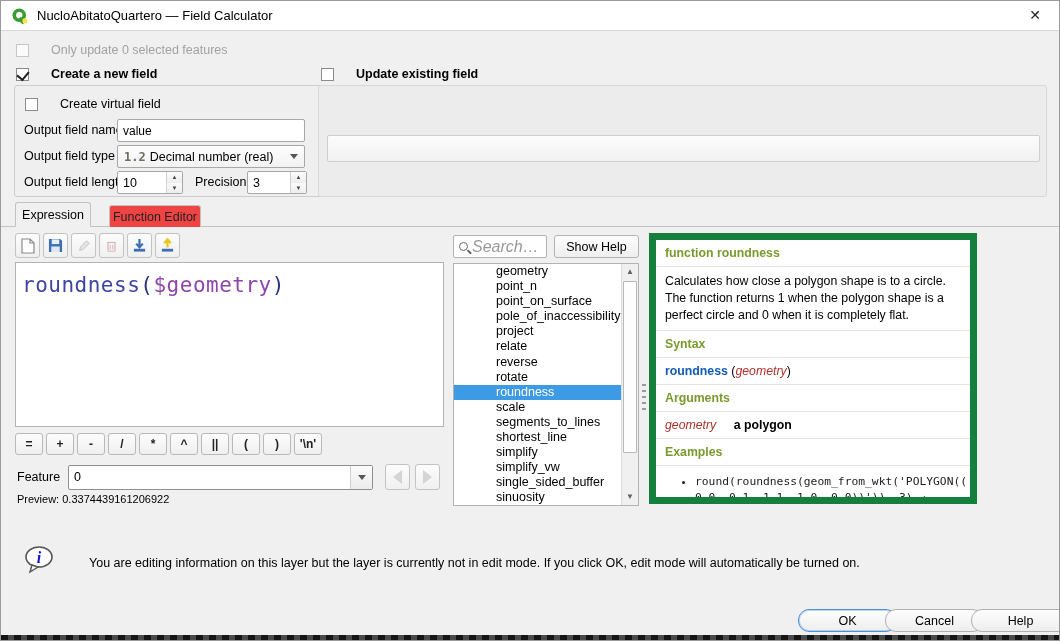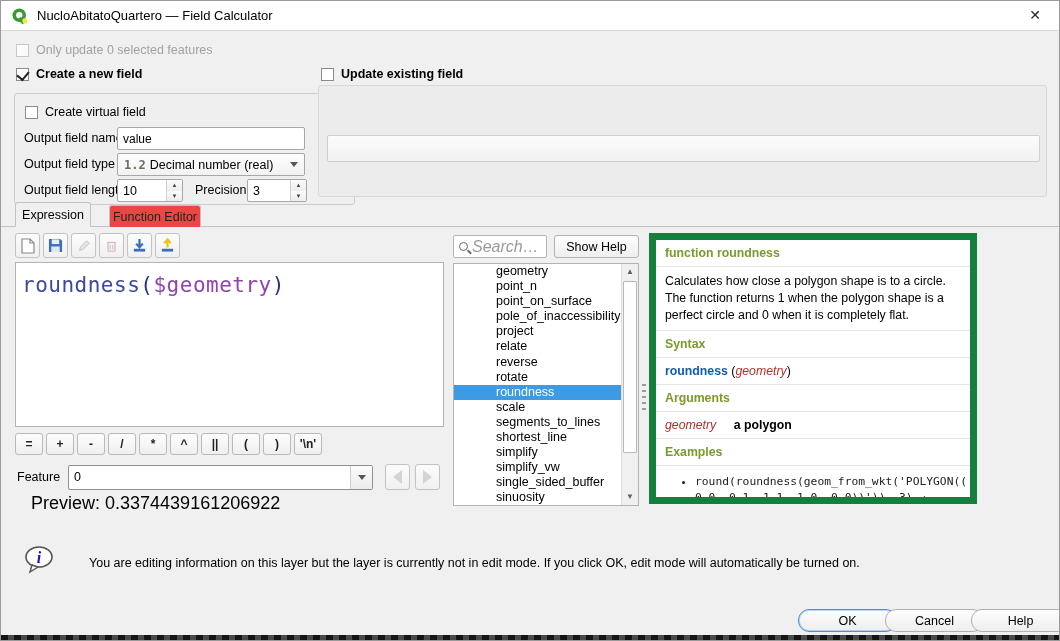--- a/index.html
+++ b/index.html
@@ -8,29 +8,29 @@
 
   
   .titlebar { position:absolute; left:0; top:0; width:100%; height:30px; background:#fff; border-bottom:1px solid #d9d9d9; display:flex; align-items:center; padding:0 10px; }
   .titlebar .title { font-size:13px; margin-left:8px; }
   .close-btn { position:absolute; right:14px; top:6px; width:20px; height:18px; text-align:center; font-size:14px; color:#222; cursor:default; }
 
   
   .cb { display:inline-block; width:13px; height:13px; background:#fff; border:1px solid #8b8b8b; vertical-align:-2px; position:relative; flex:0 0 13px; }
   .cb.checked::after { content:""; position:absolute; left:2px; top:0px; width:6px; height:9px; border:solid #222; border-width:0 2px 2px 0; transform:rotate(40deg); }
   .cb.disabled { border-color:#c7c7c7; background:#fbfbfb; }
-  .cbrow { display:flex; align-items:center; gap:7px; }
+  .cbrow { display:flex; align-items:center; gap:22px; }
 
   .row-onlyupdate { position:absolute; left:15px; top:42px; color:#a2a2a2; }
   .row-createnew  { position:absolute; left:15px; top:66px; font-weight:bold; }
   .row-updateexisting { position:absolute; left:320px; top:66px; font-weight:bold; }
 
   
   .groupbox { position:absolute; border:1px solid #cdcdcd; border-radius:3px; background:#efefef; }
-  .gb-left  { left:13px; top:92px; width:341px; height:112px; }
+  .gb-left  { left:13px; top:84px; width:341px; height:112px; }
   .gb-right { left:317px; top:84px; width:729px; height:112px; background:#ececec; border-color:#d8d8d8; }
 
   .gb-left .cbrow { position:absolute; left:10px; top:11px; }
   .fieldlabel { position:absolute; left:9px; font-size:12.5px; }
   .fieldlabel, .inline-label { color:#000; }
 
   .input { position:absolute; background:#fff; border:1px solid #a7a7a7; border-radius:2px; font-size:12px; padding:0 5px; display:flex; align-items:center; }
   .in-name { left:102px; top:33px; width:188px; height:23px; }
 
   .combo { position:absolute; background:linear-gradient(#fdfdfd,#f2f2f2); border:1px solid #a7a7a7; border-radius:2px; display:flex; align-items:center; padding:0 6px; }
@@ -72,21 +72,21 @@
   .featlabel { margin-right:8px; }
   .featcombo { width:305px; height:25px; background:#fff; border:1px solid #8f8f8f; border-radius:2px; display:flex; align-items:center; }
   .featcombo .txt { padding:0 5px; flex:1; }
   .featcombo .dd { width:22px; height:100%; border-left:1px solid #cfcfcf; background:linear-gradient(#fbfbfb,#ececec); display:flex; align-items:center; justify-content:center; }
   .featcombo .dd i { width:0; height:0; border-left:4px solid transparent; border-right:4px solid transparent; border-top:5px solid #555; }
   .navbtn { width:25px; height:26px; border:1px solid #c3c3c3; border-radius:3px; background:linear-gradient(#fcfcfc,#f0f0f0); display:flex; align-items:center; justify-content:center; margin-left:5px; }
   .navbtn.first { margin-left:12px; }
   .tri-l { width:0; height:0; border-top:7px solid transparent; border-bottom:7px solid transparent; border-right:9px solid #d4d4d4; }
   .tri-r { width:0; height:0; border-top:7px solid transparent; border-bottom:7px solid transparent; border-left:9px solid #d4d4d4; }
 
-  .preview { position:absolute; left:30px; top:492px; font-size:18px; }
+  .preview { position:absolute; left:16px; top:492px; font-size:11px; }
 
   
   .searchbox { position:absolute; left:452px; top:234px; width:94px; height:23px; background:#fff; border:1px solid #b3b3b3; border-radius:2px; display:flex; align-items:center; padding:0 5px; gap:4px; }
   .searchbox .ph { color:#9a9a9a; font-style:italic; font-size:16px; }
   .mag { width:9px; height:9px; border:1.5px solid #666; border-radius:50%; position:relative; flex:0 0 9px; }
   .mag::after { content:""; position:absolute; width:5px; height:1.5px; background:#666; transform:rotate(45deg); left:7px; top:8px; }
   .showhelp { position:absolute; left:553px; top:234px; width:85px; height:23px; border:1px solid #b3b3b3; border-radius:3px; background:linear-gradient(#fdfdfd,#efefef); display:flex; align-items:center; justify-content:center; }
 
   .fnlist { position:absolute; left:452px; top:262px; width:186px; height:243px; background:#fff; border:1px solid #b3b3b3; overflow:hidden; }
   .fnitem { height:15.1px; line-height:15.1px; padding-left:42px; font-size:12.5px; white-space:nowrap; }

